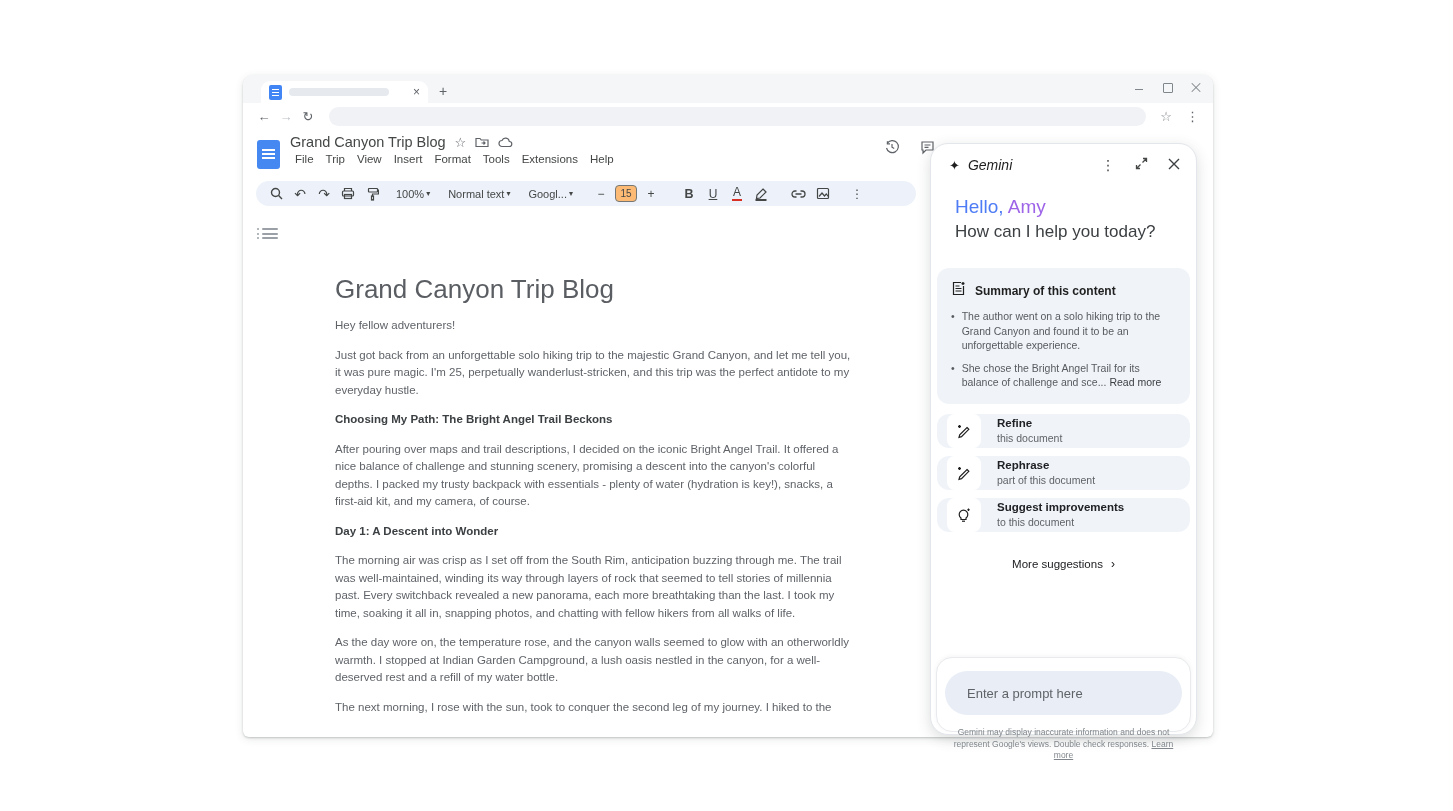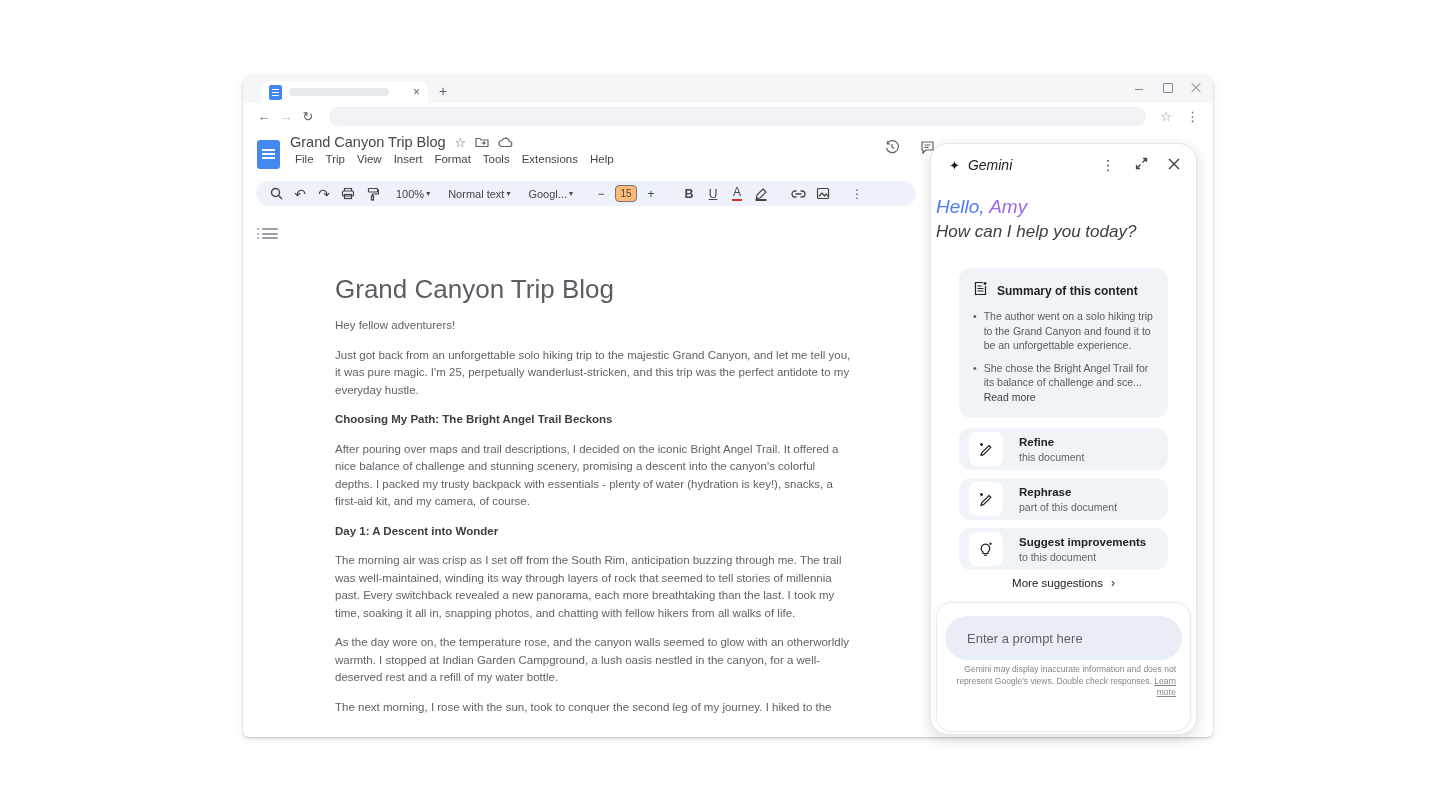--- a/index.html
+++ b/index.html
@@ -81,50 +81,50 @@
 
   
   .gemini { position:absolute; left:930px; top:143px; width:267px; height:592px; background:#fff;
     border:1px solid #E3E6EA; border-radius:18px;
     box-shadow:0 4px 14px rgba(60,64,67,.18); }
   .g-head { display:flex; align-items:center; padding:12px 16px 6px 18px; }
   .g-spark { font-size:13px; color:#1F1F1F; margin-right:8px; }
   .g-title { font-size:14px; font-weight:500; color:#1F1F1F;font-style:italic; }
   .g-head-ics { margin-left:auto; display:flex; align-items:center; gap:20px; color:#444746; }
   .g-kebab { font-size:14px; }
-  .g-greet { padding:14px 18px 0 5px;font-style:italic; }
+  .g-greet { padding:14px 18px 0 24px; }
   .g-hello { font-size:19px; line-height:25px; }
   .g-hello .h1c { color:#4E7CF5; } .g-hello .h2c { color:#9D64E8; }
   .g-quest { font-size:17px; line-height:25px; color:#3C4043; }
 
-  .g-card { margin:0 28px; background:#F0F4F9; border-radius:12px; }
+  .g-card { margin:0 6px; background:#F0F4F9; border-radius:12px; }
   .sum-card { margin-top:24px; padding:13px 14px 14px 14px; }
   .sum-head { display:flex; align-items:center; gap:9px; margin-bottom:9px; }
   .sum-title { font-size:12px; font-weight:700; color:#1F1F1F; }
   .sum-bullet { display:flex; gap:7px; font-size:10.5px; line-height:14.5px; color:#575B5F; margin-bottom:8px; }
   .sum-bullet .dot { color:#575B5F; }
   .read-more { color:#3C4043; font-weight:500; }
 
-  .sug-card { margin-top:8px; height:42px; display:flex; align-items:center; padding:0 10px; gap:16px; }
+  .sug-card { margin-top:8px; height:34px; display:flex; align-items:center; padding:0 10px; gap:16px; }
   .sug-ictile { width:34px; height:34px; background:#fff; border-radius:8px; display:flex;
     align-items:center; justify-content:center; color:#1F1F1F; }
   .sug-title { font-size:11.5px; font-weight:700; color:#202124; line-height:15px; }
   .sug-sub { font-size:10.5px; color:#5F6368; line-height:14px; }
 
-  .more-sug { margin-top:6px; text-align:center; font-size:11.5px; color:#202124; font-weight:500; }
+  .more-sug { margin-top:25px; text-align:center; font-size:11.5px; color:#202124; font-weight:500; }
   .more-sug .chev { font-size:12px; margin-left:8px; }
 
-  .g-bottom { position:absolute; left:5px; right:5px; bottom:2px; height:130px; background:#fff;
+  .g-bottom { position:absolute; left:5px; right:5px; bottom:2px; height:75px; background:#fff;
     border:1px solid #E8EAED; border-radius:16px; box-shadow:0 -1px 4px rgba(60,64,67,.06); }
   .prompt-pill { margin:13px 8px 0 8px; height:44px; background:#E9EEF6; border-radius:22px;
     display:flex; align-items:center; }
   .prompt-pill input { border:0; outline:0; background:transparent; width:100%; padding:0 22px;
     font-size:13px; color:#3C4043; font-family:"Liberation Sans", sans-serif; }
   .prompt-pill input::placeholder { color:#5F6368; opacity:1; }
-  .g-disc { margin-top:4px; padding:0 14px; text-align:right; font-size:8.5px; line-height:11.5px; color:#80868B; }
+  .g-disc { margin-top:12px; padding:0 14px; text-align:center; font-size:8.5px; line-height:11.5px; color:#80868B; }
   .g-disc .lm { text-decoration:underline; }
 </style>
 </head>
 <body>
 
 <div class="stage">
 
   <div class="browser">
 
     <div class="tabstrip">

